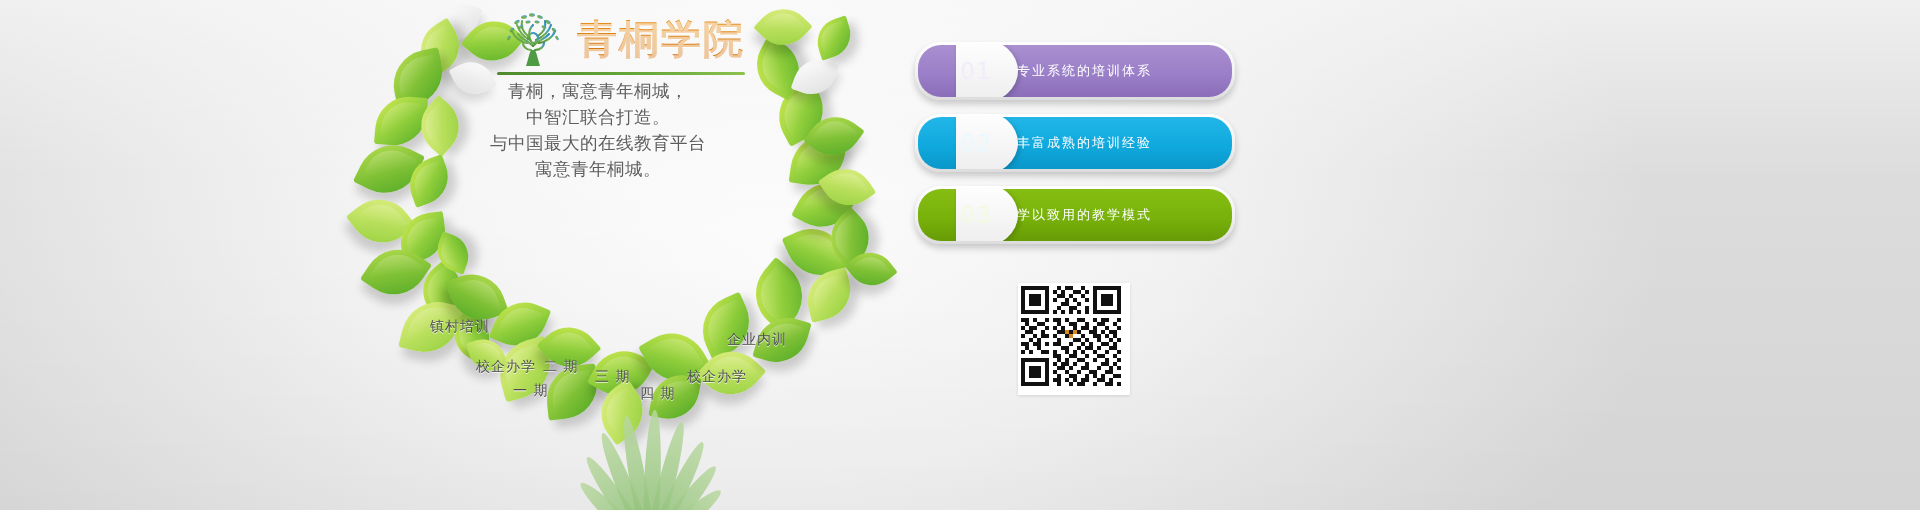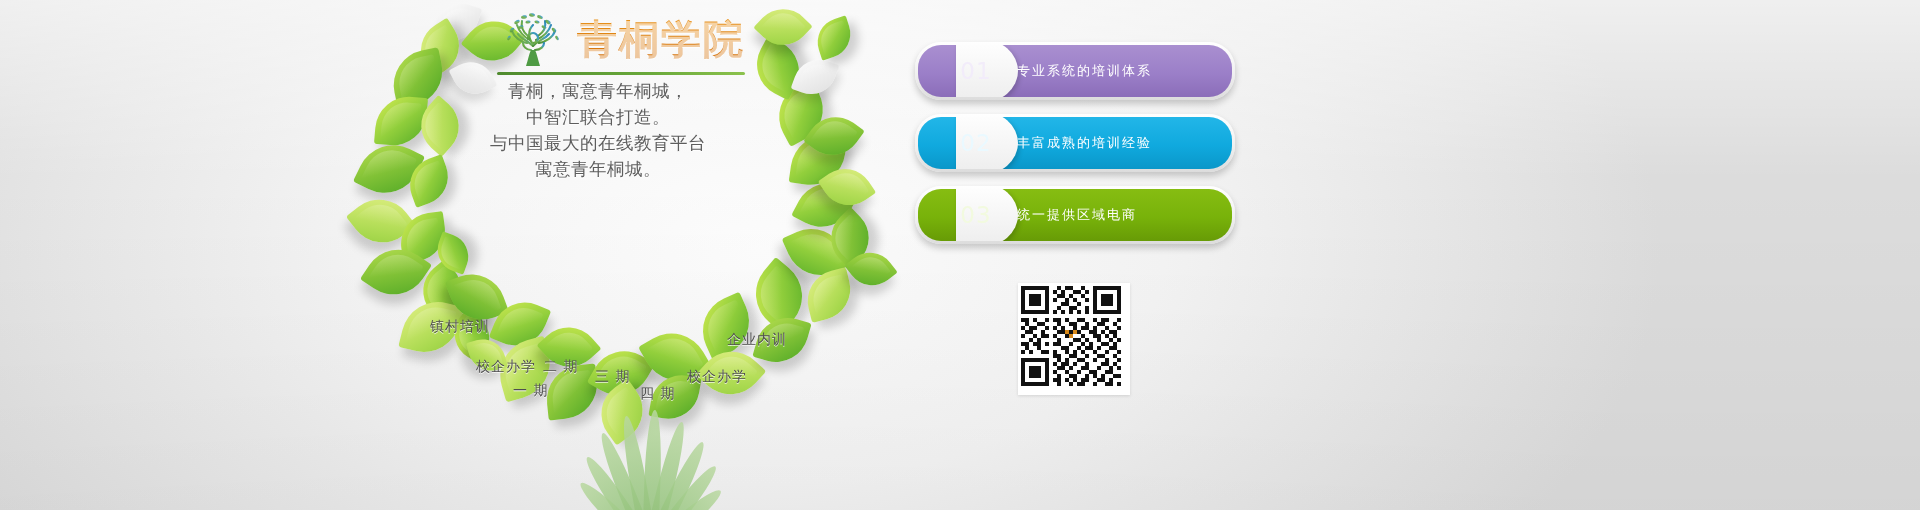--- a/index.html
+++ b/index.html
@@ -359,21 +359,21 @@
       <div class="badge-inner">
         <span class="badge-arrow"></span>
         <span class="badge-num">02</span>
         <span class="badge-label">丰富成熟的培训经验</span>
       </div>
     </div>
     <div class="badge b3">
       <div class="badge-inner">
         <span class="badge-arrow"></span>
         <span class="badge-num">03</span>
-        <span class="badge-label">统一提供区域电商</span>
+        <span class="badge-label">学以致用的教学模式</span>
       </div>
     </div>
   </div>
 
 
   <div class="qr">
     <svg width="100" height="100" viewBox="0 0 25 25" shape-rendering="crispEdges">
       <rect width="25" height="25" fill="#ffffff"></rect>
       <g fill="#111111">
 

